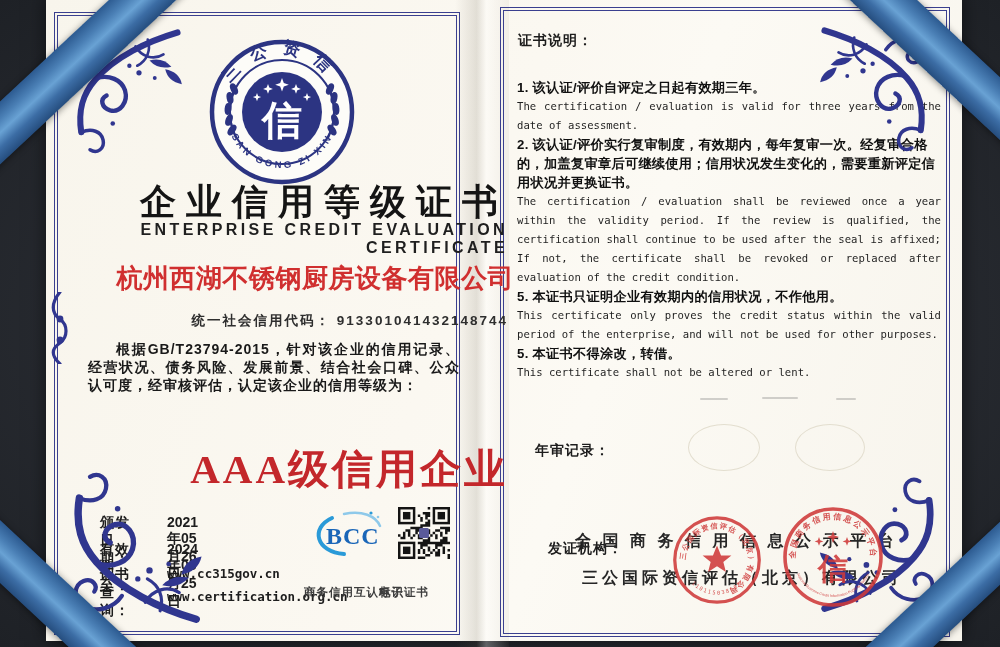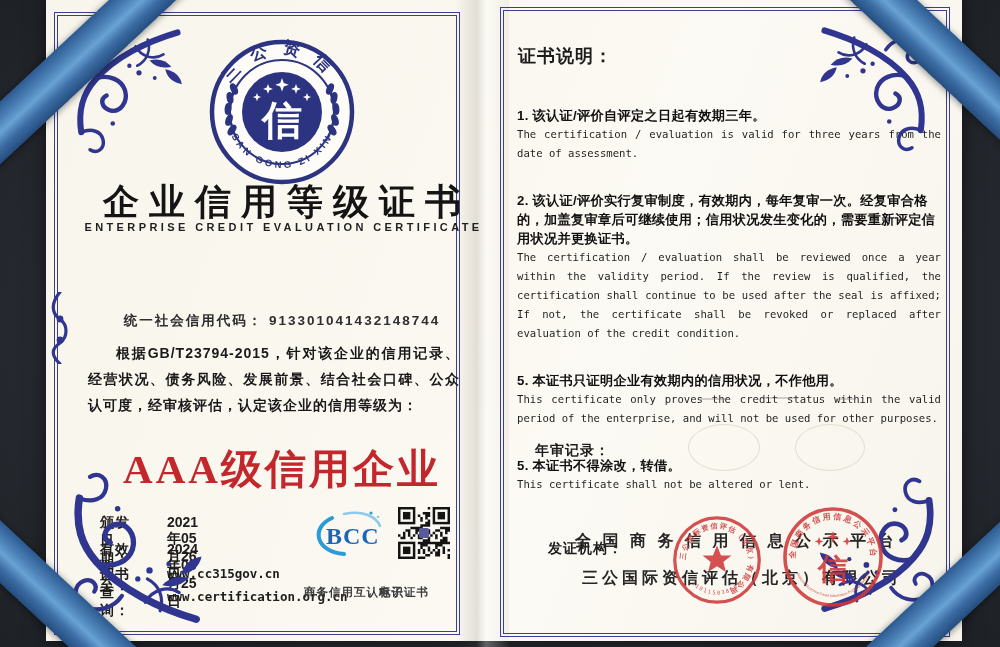--- a/index.html
+++ b/index.html
@@ -8,42 +8,42 @@
          font-family:"Liberation Sans", sans-serif;}
   .paper{position:absolute;left:46px;right:38px;top:-4px;bottom:6px;
          background:linear-gradient(110deg,#f8f5ec 0%,#fbf8f1 45%,#fcfaf4 60%,#f7f4ec 100%);
          box-shadow:0 0 18px rgba(0,0,0,.55);}
   .fold{position:absolute;left:455px;top:0;width:54px;height:647px;
         background:linear-gradient(90deg,rgba(110,100,80,0) 0%,rgba(95,88,70,.16) 40%,rgba(255,255,255,.30) 58%,rgba(110,100,80,.07) 100%);}
   .page-border{position:absolute;border:1px solid #3a3f8f;outline:1px solid #3a3f8f;outline-offset:2px;}
   .pb-left{left:57px;top:15px;width:398px;height:615px;}
   .pb-right{left:503px;top:10px;width:442px;height:622px;}
   .abs{position:absolute;}
-  .ctr{text-align:center;}
+  .ctr{text-align:right;}
   
   .title{left:56px;width:452px;top:178px;font-size:36px;font-weight:900;color:#141414;
          letter-spacing:10px;text-indent:10px;}
-  .subtitle{left:56px;width:452px;top:221px;font-size:11px;font-weight:700;color:#1f1f1f;
+  .subtitle{left:56px;width:452px;top:221px;font-size:16px;font-weight:700;color:#1f1f1f;
             letter-spacing:3.4px;text-indent:3px;}
   .creditcode{left:56px;width:452px;top:243px;font-size:13px;font-weight:600;color:#4b4b4b;letter-spacing:1.5px;}
   .company{left:50px;width:464px;top:261px;font-size:26px;font-weight:800;color:#d02f2f;letter-spacing:0.5px;}
   .uscc{left:56px;width:452px;top:312px;font-size:13.5px;font-weight:600;color:#2e2e2e;letter-spacing:2px;}
-  .para{left:88px;width:372px;top:340px;font-size:14px;line-height:26px;font-weight:600;color:#191919;
+  .para{left:88px;width:372px;top:340px;font-size:14px;line-height:18px;font-weight:600;color:#191919;
         text-align:justify;text-indent:2em;letter-spacing:1px;}
   .rating{left:56px;width:452px;top:414px;font-family:"Liberation Serif", serif;font-size:41px;
           font-weight:900;color:#c3272b;letter-spacing:3px;margin-top:28px;}
   .inforow{font-size:14px;color:#1d1d1d;}
   .inforow .lab{position:absolute;left:100px;font-weight:700;letter-spacing:1px;}
   .inforow .val{position:absolute;left:167px;font-weight:600;}
   .url{font-family:"DejaVu Sans Mono", monospace;font-size:12.5px;font-weight:400;color:#1d1d1d;}
   .caption{font-size:11.5px;font-weight:600;color:#3c3c3c;letter-spacing:1px;}
   
-  .notes-head{left:518px;top:44px;font-size:18px;font-weight:700;color:#1c1c1c;letter-spacing:1px;}
+  .notes-head{left:518px;top:32px;font-size:14px;font-weight:700;color:#1c1c1c;letter-spacing:1px;}
   .notes{left:517px;top:78px;width:424px;}
-  .note-zh{font-size:13.2px;line-height:19px;font-weight:700;color:#101010;letter-spacing:0.3px;margin-top:28px;}
+  .note-zh{font-size:13.2px;line-height:19px;font-weight:700;color:#101010;letter-spacing:0.3px;}
   .note-en{font-family:"DejaVu Sans Mono", monospace;font-size:10.6px;line-height:19px;color:#1e1e1e;
            text-align:justify;}
   .annual{left:535px;top:442px;font-size:14px;font-weight:700;color:#1d1d1d;letter-spacing:1px;}
   .issuer-lab{left:548px;top:540px;font-size:14px;font-weight:700;color:#1d1d1d;letter-spacing:1px;text-align:center;}
   .iss1{left:575px;top:531px;font-size:16px;font-weight:600;color:#262626;letter-spacing:11.5px;white-space:nowrap;}
   .iss2{left:582px;top:568px;font-size:16px;font-weight:600;color:#262626;letter-spacing:4px;white-space:nowrap;}
   .oval{position:absolute;border:1.5px solid #e3decf;border-radius:50%;}
   .smudge{position:absolute;height:2px;background:rgba(110,110,110,.30);border-radius:1px;}
   
   .ribbon{position:absolute;width:340px;height:46px;z-index:10;
@@ -180,20 +180,21 @@
       <path d="M-14,-28 l1.3,3.6 3.6,1.3 -3.6,1.3 -1.3,3.6 -1.3,-3.6 -3.6,-1.3 3.6,-1.3z"></path>
       <path d="M14,-28 l1.3,3.6 3.6,1.3 -3.6,1.3 -1.3,3.6 -1.3,-3.6 -3.6,-1.3 3.6,-1.3z"></path>
       <path d="M-25,-19 l1.1,3 3,1.1 -3,1.1 -1.1,3 -1.1,-3 -3,-1.1 3,-1.1z"></path>
       <path d="M25,-19 l1.1,3 3,1.1 -3,1.1 -1.1,3 -1.1,-3 -3,-1.1 3,-1.1z"></path>
     </g>
     <text x="0" y="22" text-anchor="middle" font-size="40" font-weight="bold" fill="#ffffff" style="font-family:'Liberation Serif',serif">信</text>
   </svg>
 
   <div class="abs ctr title">企业信用等级证书</div>
   <div class="abs ctr subtitle">ENTERPRISE CREDIT EVALUATION CERTIFICATE</div>
+  <div class="abs ctr company">杭州西湖不锈钢厨房设备有限公司</div>
   <div class="abs ctr uscc">统一社会信用代码： 913301041432148744</div>
   <div class="abs para">根据GB/T23794-2015，针对该企业的信用记录、经营状况、债务风险、发展前景、结合社会口碑、公众认可度，经审核评估，认定该企业的信用等级为：</div>
   <div class="abs ctr rating">AAA级信用企业</div>
 
   <div class="abs inforow" style="top:514px">
     <span class="lab">颁发日期：</span>
     <span class="val">2021年05月26日</span>
   </div>
   <div class="abs inforow" style="top:541px">
     <span class="lab">有效期至：</span>

